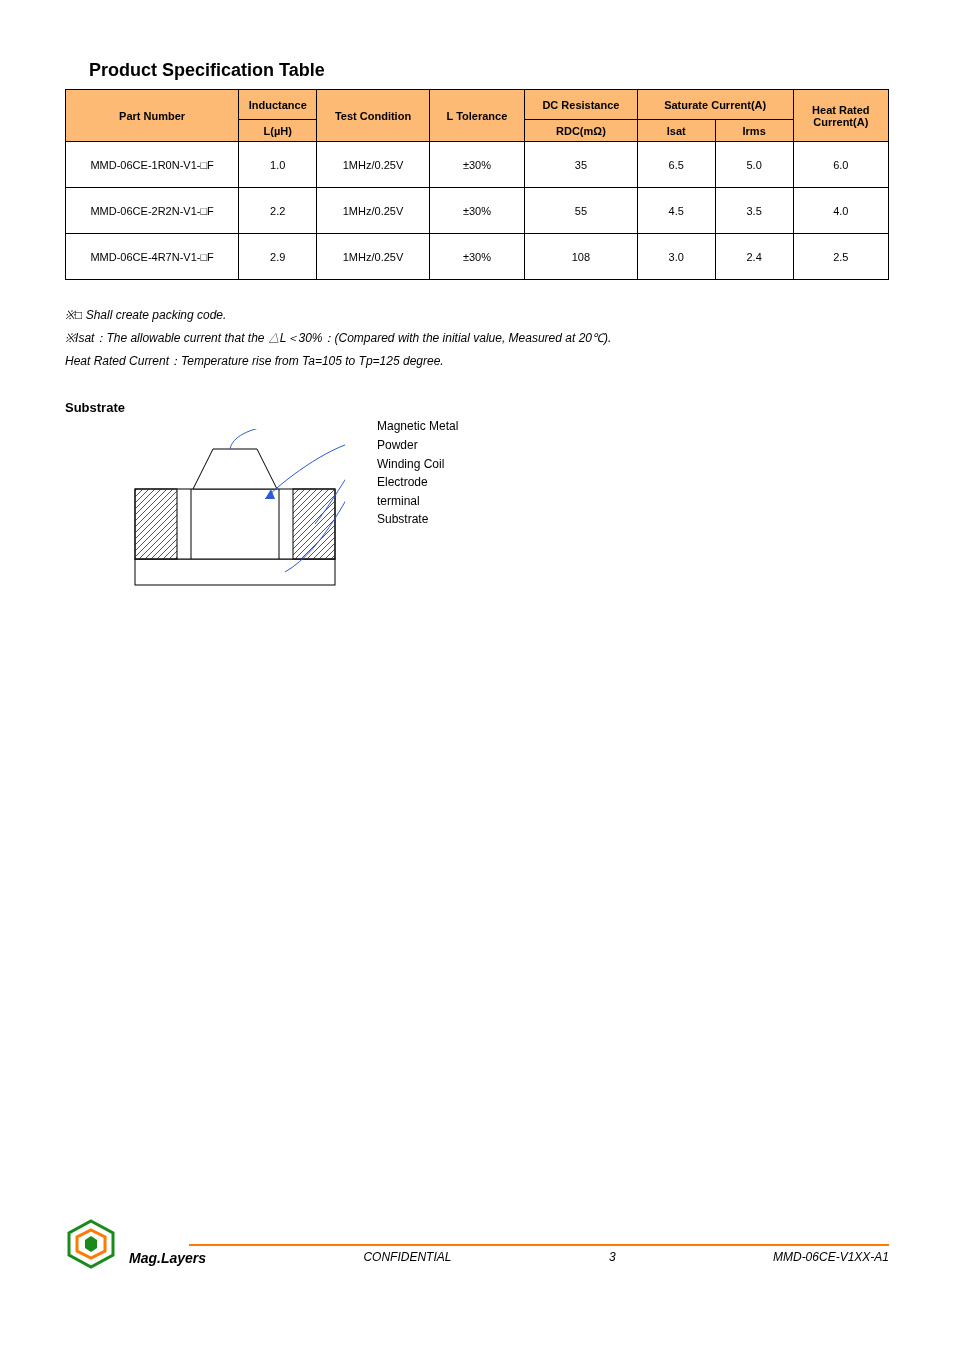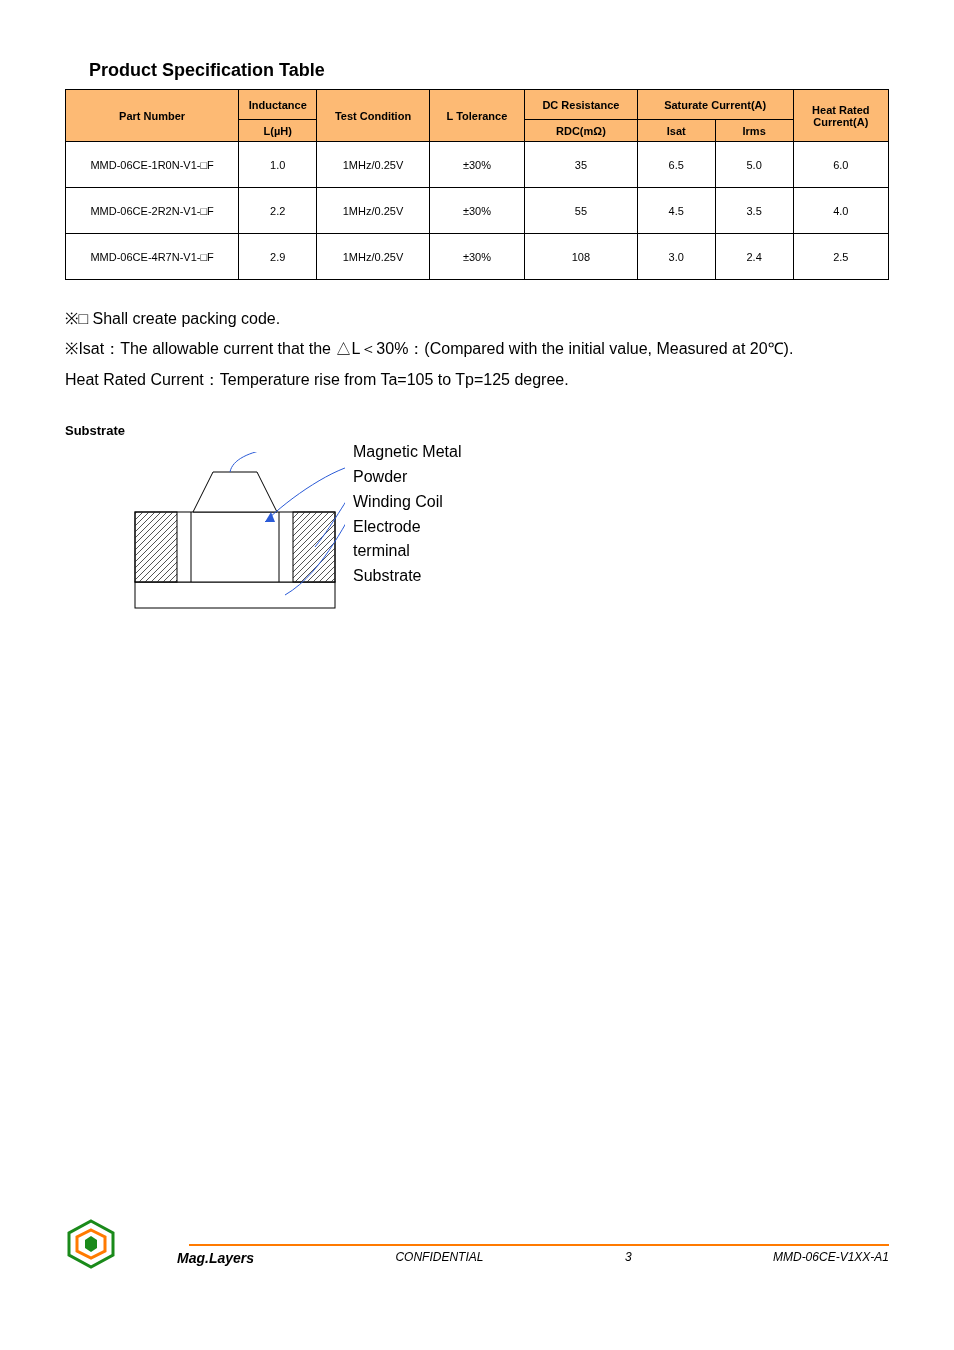--- a/index.html
+++ b/index.html
@@ -40,35 +40,35 @@
   table.spec tbody td { height: 46px; text-align: center; }
   .col-part   { width: 20%; }
   .col-ind    { width: 9%; }
   .col-cond   { width: 13%; }
   .col-tol    { width: 11%; }
   .col-rdc    { width: 13%; }
   .col-isat   { width: 9%; }
   .col-irms   { width: 9%; }
   .col-heat   { width: 11%; }
 
-  .notes { font-size: 16px; line-height: 1.9; margin-bottom: 28px; }
+  .notes { font-size: 12px; line-height: 1.9; margin-bottom: 28px; font-style: italic; }
 
   .struct-title { font-weight: bold; font-size: 13px; margin-bottom: 14px; }
 
   .structure-wrap {
     margin-left: 60px;
     position: relative;
     width: 340px;
   }
   .structure-svg { display:block; }
   .labels {
     position: absolute;
-    left: 228px;
+    left: 252px;
     top: -12px;
-    font-size: 16px;
+    font-size: 12px;
     line-height: 1.55;
   }
 
   
   .footer {
     position: absolute;
     left: 65px;
     right: 65px;
     bottom: 80px;
   }
@@ -84,21 +84,20 @@
   }
   .logo-svg { flex: 0 0 auto; }
   .footer-text {
     flex: 1;
     display: flex;
     justify-content: space-between;
     font-size: 12px;
     font-style: italic;
     color: #000;
     padding-bottom: 4px;
-    margin-left: 48px;
   }
   .company { font-weight: bold; font-size: 14px; font-style: italic; }
 </style>
 </head>
 <body>
 
 <div class="section-title">Product Specification Table</div>
 
 <table class="spec">
   <colgroup>

